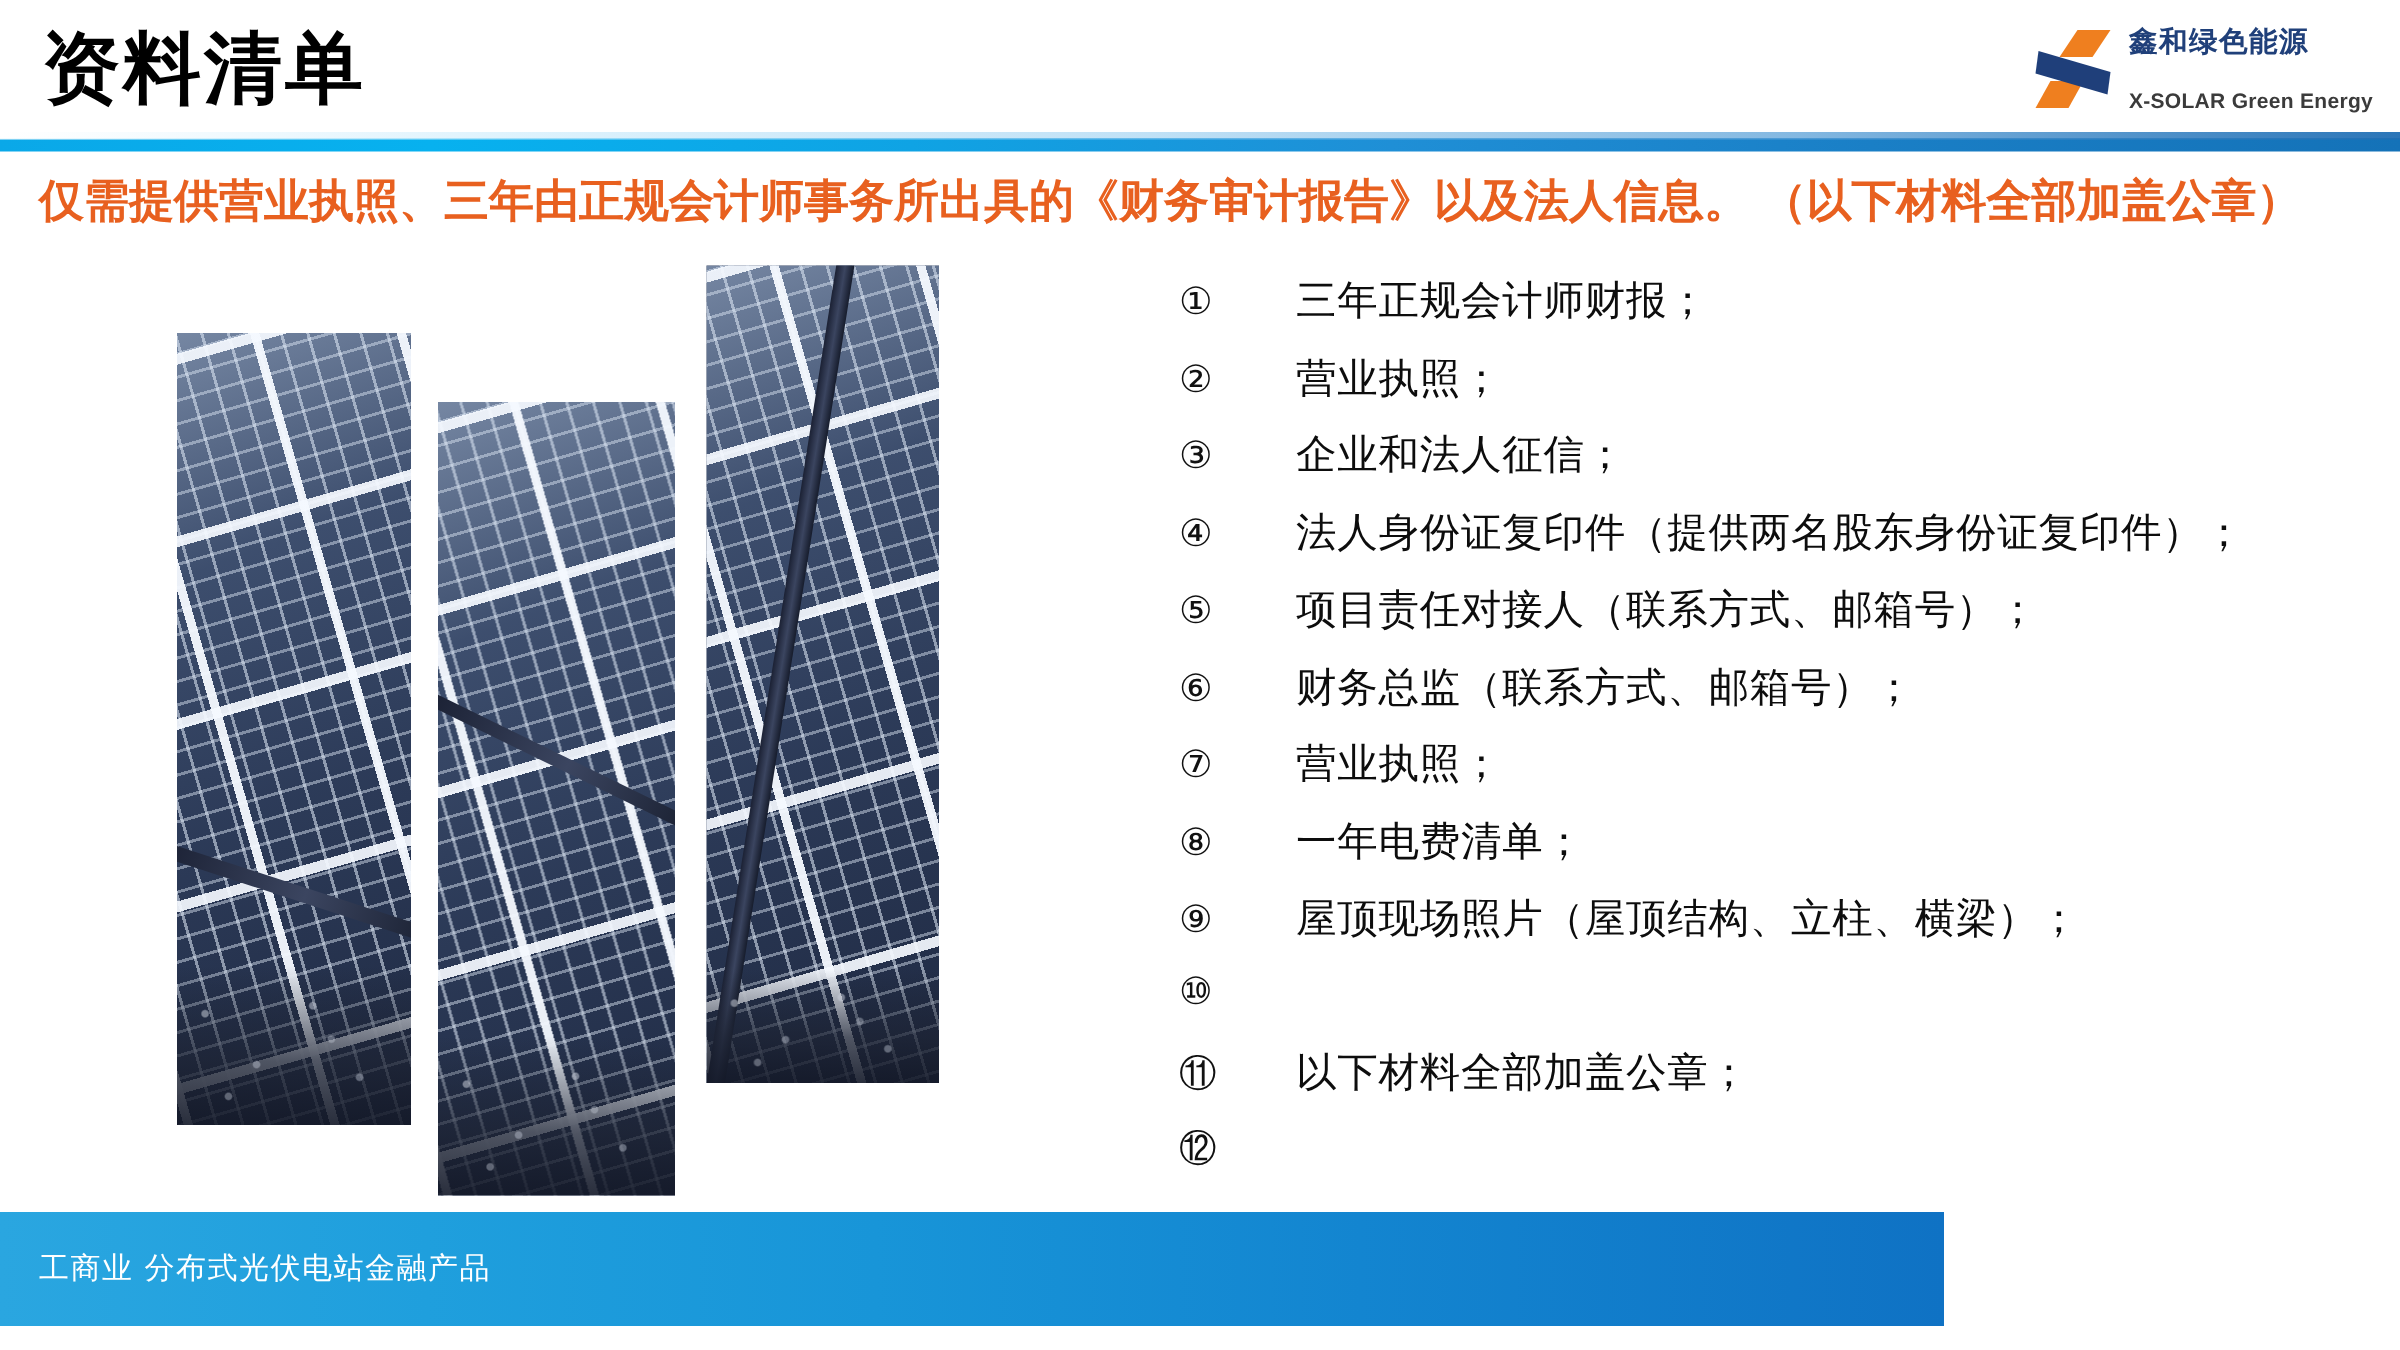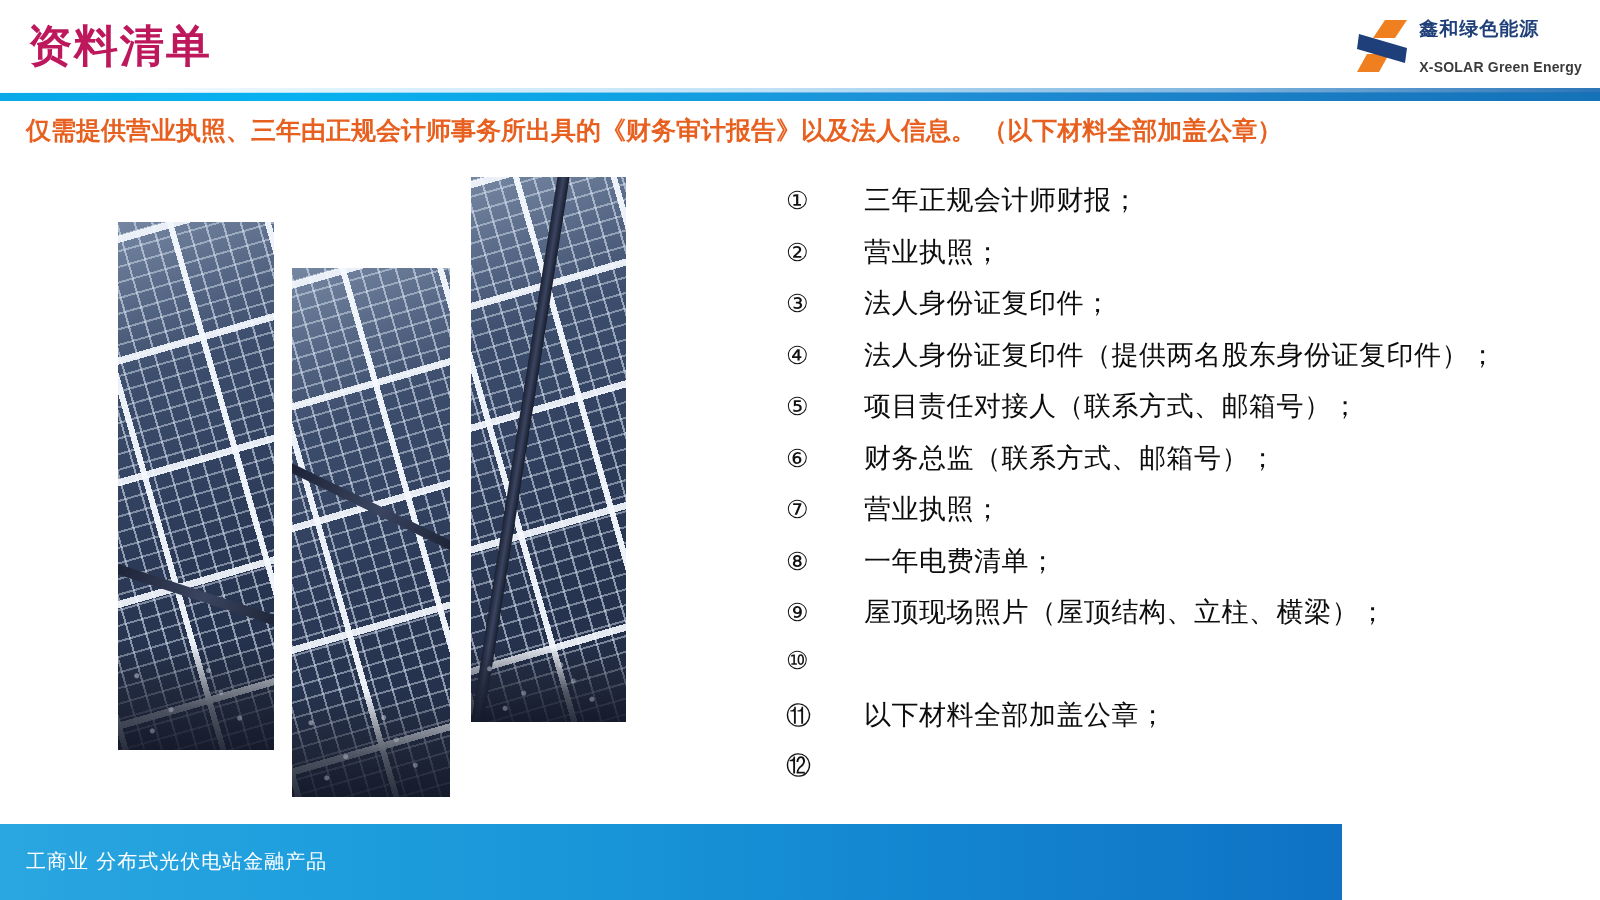--- a/index.html
+++ b/index.html
@@ -20,23 +20,23 @@
     inset: 0;
     background: #ffffff;
   }
 
   
   .page-title {
     position: absolute;
     left: 28px;
     top: 8px;
     font-family: "DejaVu Sans", "Liberation Sans", sans-serif;
-    font-size: 44px;
+    font-size: 52px;
     font-weight: bold;
-    color: #be185d;
+    color: #000000;
     letter-spacing: 2px;
     line-height: 76px;
     white-space: nowrap;
     text-align: right;
   }
 
   
   .logo-block {
     position: absolute;
     right: 18px;
@@ -102,22 +102,22 @@
         rgba(150,205,240,0.6) 48%,
         rgba(90,160,215,0.75) 75%,
         rgba(32,110,180,0.95) 100%);
   }
 
   
   .subtitle {
     position: absolute;
     left: 26px;
     top: 114px;
-    font-family: Liberation Serif, serif;
-    font-size: 25px;
+    font-family: Liberation Sans, sans-serif;
+    font-size: 30px;
     font-weight: bold;
     color: #e8601f;
     letter-spacing: 0px;
     white-space: nowrap;
   }
 
   
   .photo {
     position: absolute;
     overflow: hidden;
@@ -215,30 +215,29 @@
     font-size: 27px;
     letter-spacing: 0.5px;
     white-space: nowrap;
     margin-left: 32px;
   }
 
   
   .footer-bar {
     position: absolute;
     left: 0;
-    bottom: 0;
+    bottom: 16px;
     width: 1296px;
     height: 76px;
     background: linear-gradient(90deg,
         #2aa6e0 0%,
         #1f9fdd 22%,
         #1895d8 45%,
         #1385d0 70%,
         #0f72c4 100%);
-    padding-left: 46px;
   }
   .footer-text {
     position: absolute;
     left: 26px;
     top: 24px;
     font-family: "DejaVu Sans", "Liberation Sans", sans-serif;
     font-size: 20px;
     color: #ffffff;
     letter-spacing: 1px;
     white-space: nowrap;
@@ -297,21 +296,21 @@
     <div class="doc-item">
       <span class="doc-num">①</span>
       <span class="doc-text">三年正规会计师财报；</span>
     </div>
     <div class="doc-item">
       <span class="doc-num">②</span>
       <span class="doc-text">营业执照；</span>
     </div>
     <div class="doc-item">
       <span class="doc-num">③</span>
-      <span class="doc-text">法人身份证复印件；</span>
+      <span class="doc-text">企业和法人征信；</span>
     </div>
     <div class="doc-item">
       <span class="doc-num">④</span>
       <span class="doc-text">法人身份证复印件（提供两名股东身份证复印件）；</span>
     </div>
     <div class="doc-item">
       <span class="doc-num">⑤</span>
       <span class="doc-text">项目责任对接人（联系方式、邮箱号）；</span>
     </div>
     <div class="doc-item">

